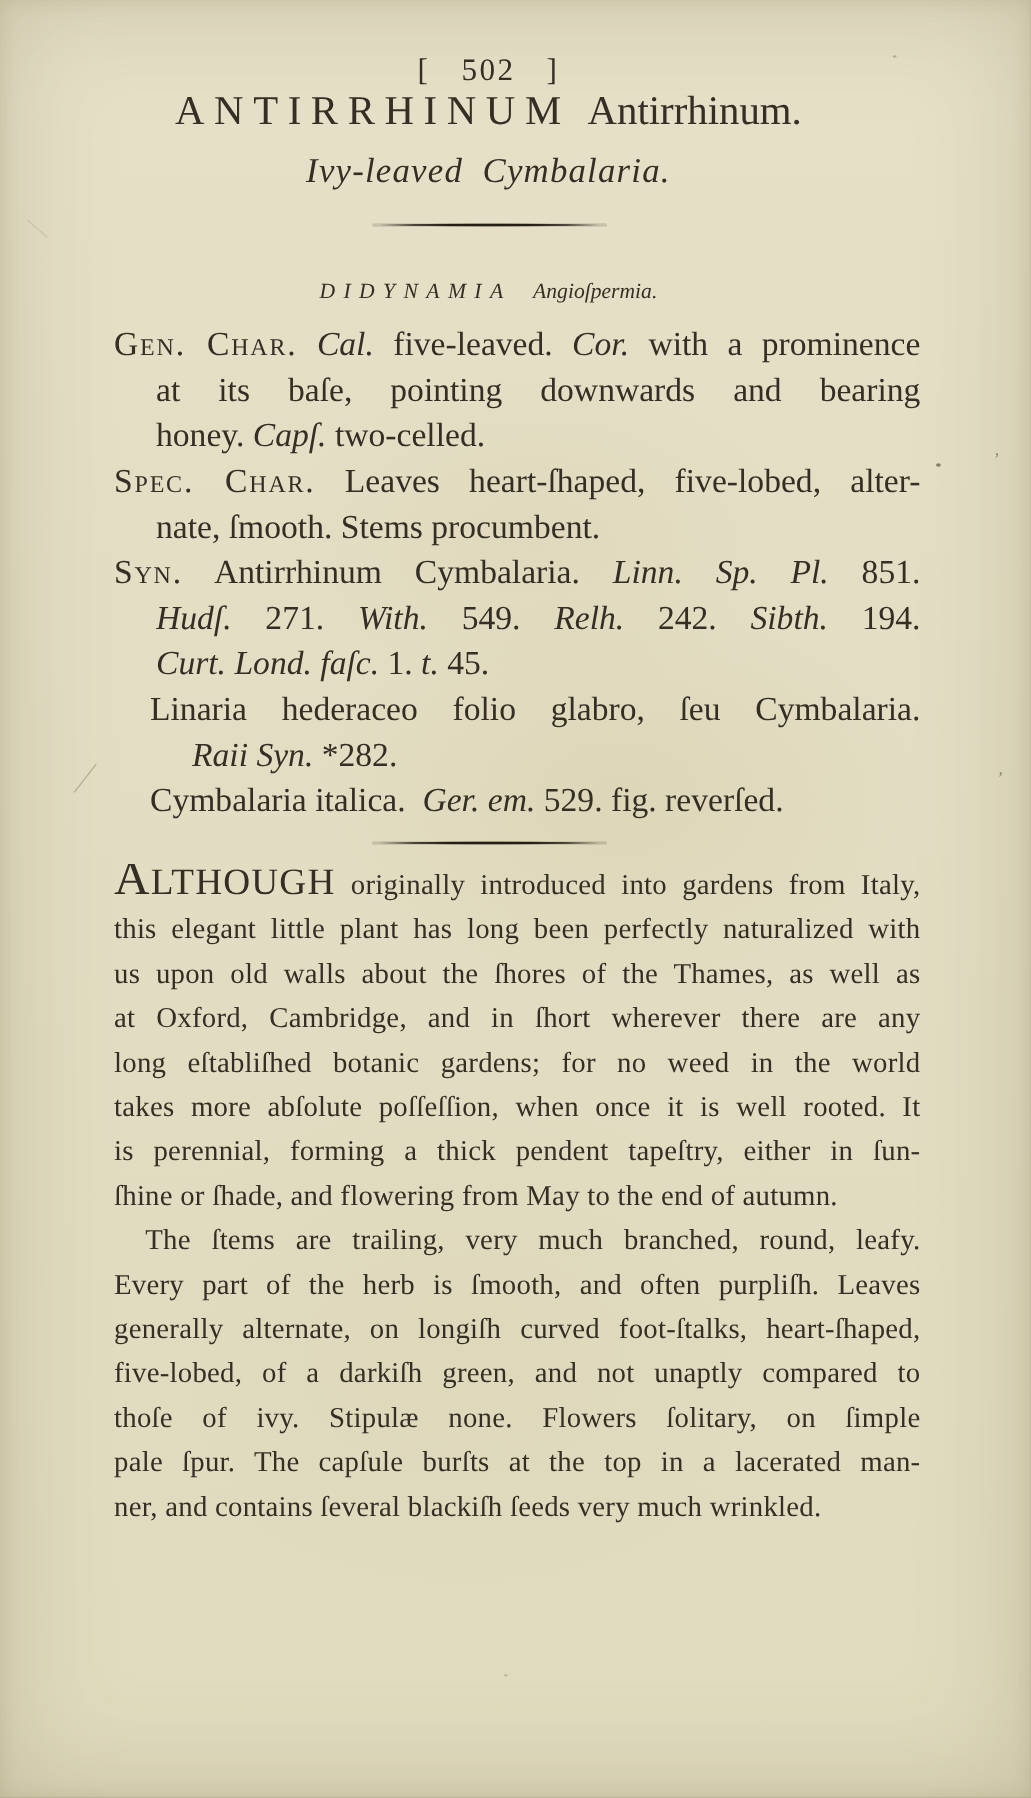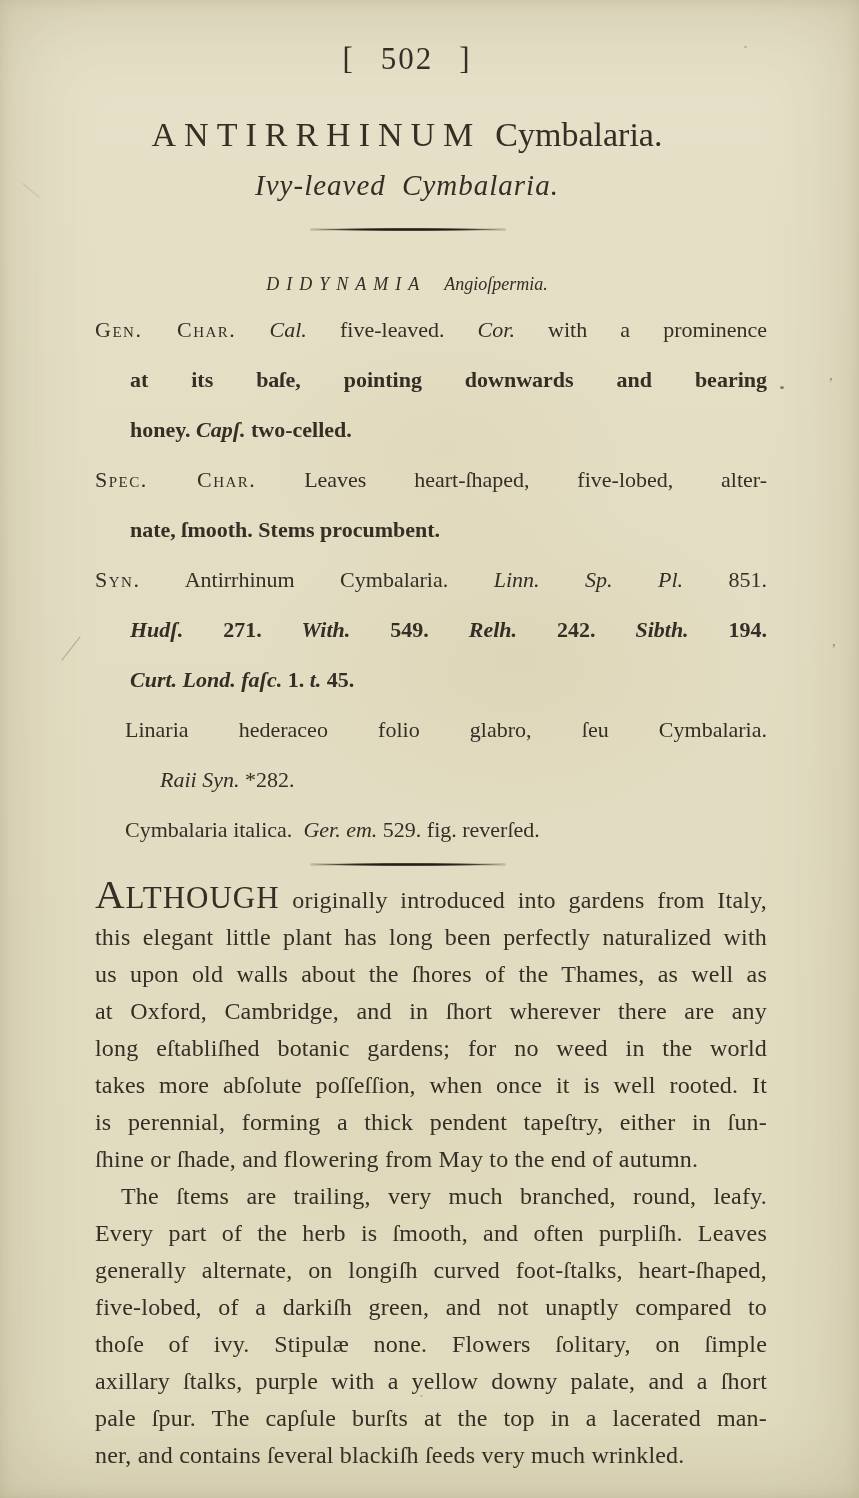--- a/index.html
+++ b/index.html
@@ -14,41 +14,41 @@
       radial-gradient(300px 200px at 52% 30%, rgba(193,172,112,0.10), transparent 70%),
       radial-gradient(420px 300px at 45% 75%, rgba(193,172,112,0.07), transparent 70%),
       linear-gradient(#e6e0c8, #e2dcc2 55%, #e0dabe);
     box-shadow: inset 0 0 90px rgba(130,115,75,0.28), inset 0 0 14px rgba(130,115,75,0.18);
     overflow: hidden;
   }
   .content { position:absolute; left:95px; top:44px; width:672px; }
 
   
   .head { text-align:center; transform: translateX(-24px); }
-  .pageno { font-size:31px; line-height:30px; letter-spacing:2px; margin-bottom:42px; }
+  .pageno { font-size:26px; line-height:30px; letter-spacing:2px; }
   .pageno .num { margin:0 26px; }
   .title { font-size:34px; line-height:38px; white-space:nowrap; }
   .title .genus { letter-spacing:8px; }
   .title .species { margin-left:14px; }
   .subtitle { font-style:italic; font-size:29px; line-height:34px; margin-top:14px;
               letter-spacing:1px; word-spacing:8px; }
   .rule {
     height:3px; width:196px; margin:26px 0 0 239px;
     background: radial-gradient(50% 50% at 50% 50%, #241f16 45%, rgba(36,31,22,0.8) 70%, rgba(36,31,22,0.15) 98%);
     border-radius:2px;
   }
   .classification { margin-top:38px; font-size:18px; line-height:30px; font-style:italic; }
   .classification .clsname { letter-spacing:7px; }
   .classification .ordname { margin-left:18px; }
 
   
   .refs { margin-top:12px; }
-  .refline { font-size:22px; line-height:38px; height:38px; overflow:hidden;margin-top:12px; }
+  .refline { font-size:28px; line-height:38px; height:38px; overflow:hidden; }
   .j   { text-align:justify; text-align-last:justify; }
-  .ind   { margin-left:35px;font-weight:bold; }
+  .ind   { margin-left:35px; }
   .ind-s { margin-left:30px; }
   .ind2  { margin-left:65px; }
   .sc { font-variant: small-caps; letter-spacing:1.5px; }
   .it { font-style:italic; }
 
   .rule2 { margin:14px 0 16px 215px; }
 
   
   .para { }
   .tline, .bline {
@@ -76,21 +76,21 @@
 </style>
 </head>
 <body>
 
 <div class="sheet">
   <div class="content">
 
     <div class="head">
       <div class="pageno"><span>[</span><span class="num">502</span><span>]</span></div>
 
-      <div class="title"><span class="genus">ANTIRRHINUM</span><span class="species">Cymbalaria.</span></div>
+      <div class="title"><span class="genus">ANTIRRHINUM</span><span class="species">Antirrhinum.</span></div>
 
       <div class="subtitle">Ivy-leaved Cymbalaria.</div>
 
       <div class="rule"></div>
 
       <div class="classification"><span class="clsname">DIDYNAMIA</span><span class="ordname">Angioſpermia.</span></div>
     </div>
 
     <div class="refs">
 
@@ -126,21 +126,20 @@
         </div>
     </div>
 
     <div class="para para2">
       <div class="lines">
           <div class="tline">The ſtems are trailing, very much branched, round, leafy.</div>
           <div class="tline">Every part of the herb is ſmooth, and often purpliſh.  Leaves</div>
           <div class="tline">generally alternate, on longiſh curved foot-ſtalks, heart-ſhaped,</div>
           <div class="tline">five-lobed, of a darkiſh green, and not unaptly compared to</div>
           <div class="tline">thoſe of ivy.  Stipulæ none.  Flowers ſolitary, on ſimple</div>
-          <div class="tline">axillary ſtalks, purple with a yellow downy palate, and a ſhort</div>
           <div class="tline">pale ſpur.  The capſule burſts at the top in a lacerated man-</div>
           <div class="tline">ner, and contains ſeveral blackiſh ſeeds very much wrinkled.</div>
         </div>
     </div>
 
   </div>
 
   <span class="mark mk1">,</span>
   <span class="mark mk2">,</span>
   <span class="speck sp1"></span>

